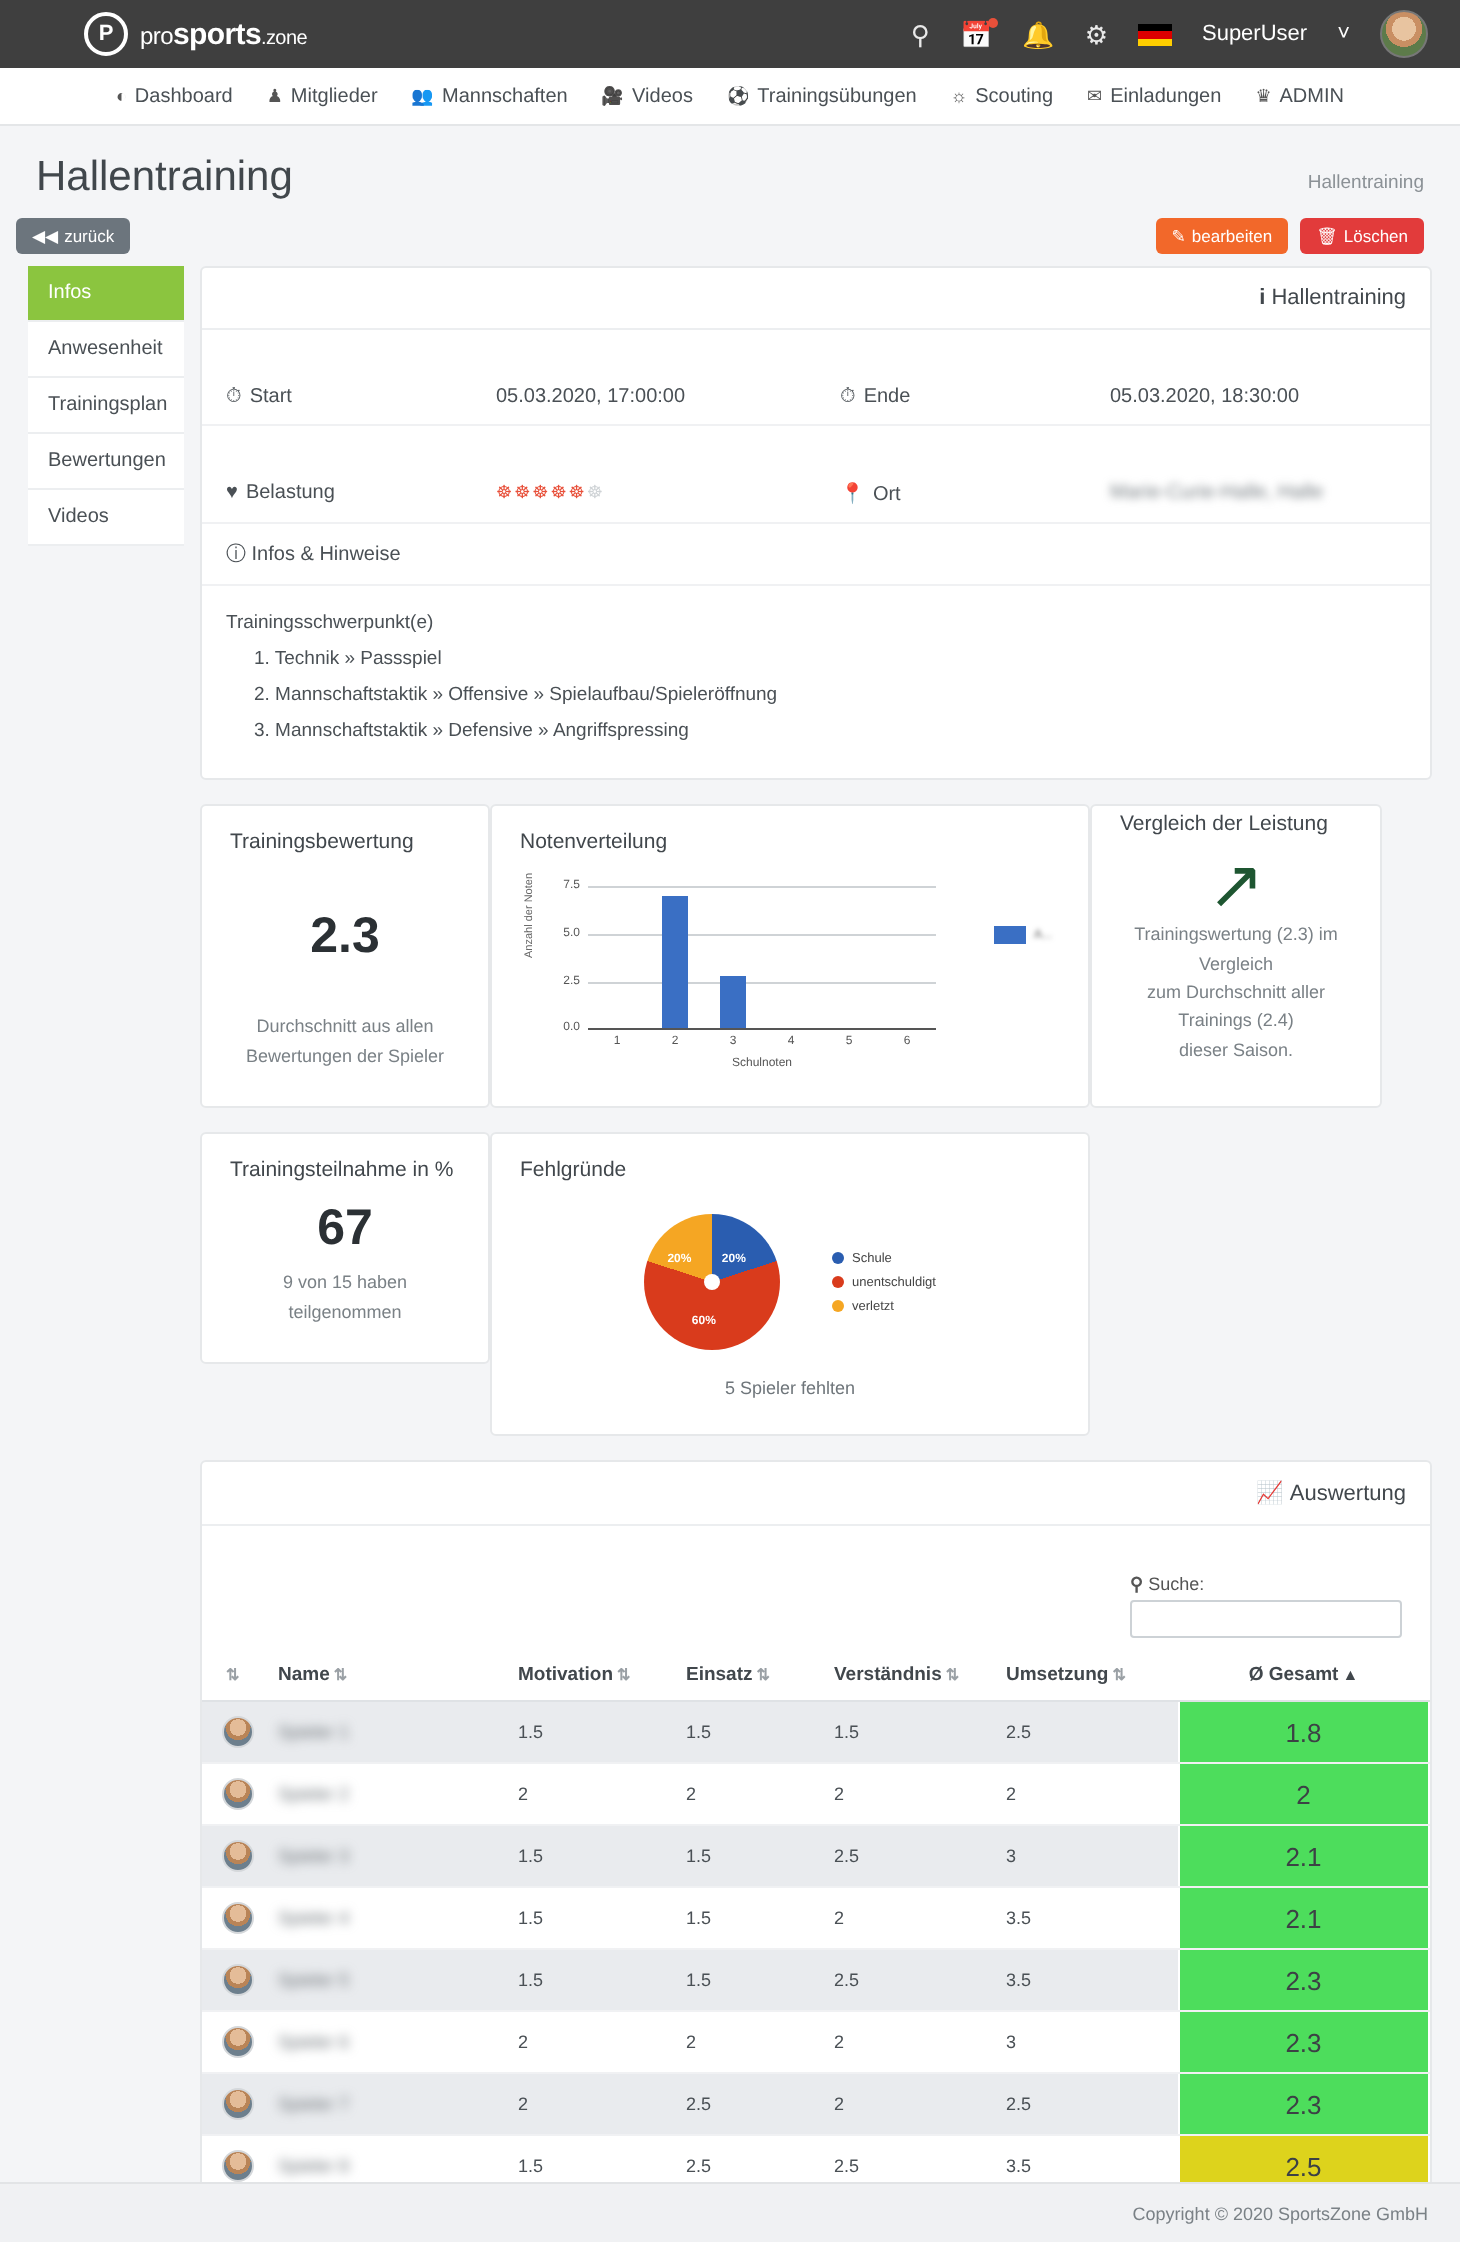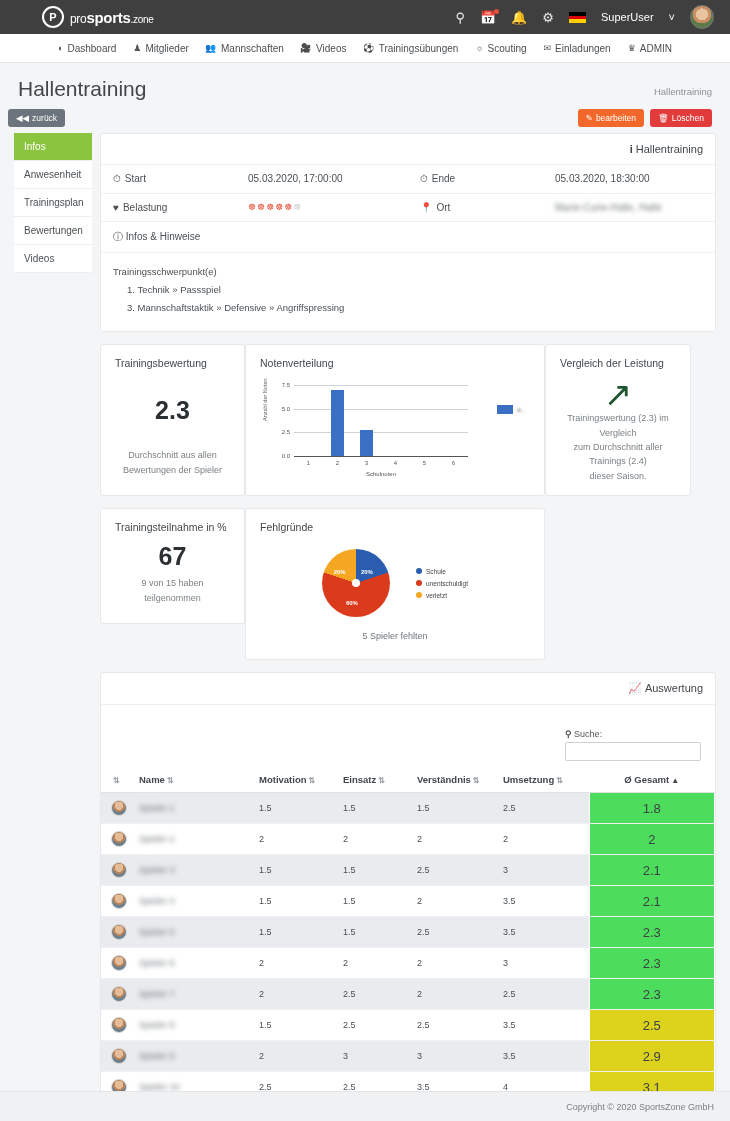--- a/index.html
+++ b/index.html
@@ -95,21 +95,21 @@
   .card-head {
     padding: 9px 12px; font-size: 11px; color: #41474c;
     border-bottom: 1px solid #eceef0;
     text-align: right;
   }
   .card-head .hi { font-weight: bold; margin-right: 3px; }
 
   .info-row {
     display: flex; border-bottom: 1px solid #f0f1f3; font-size: 10px;
   }
-  .info-cell { flex: 1; display: flex; padding: 8px 12px; }
+  .info-cell { flex: 1; display: flex; padding: 8px 12px; margin-top: 20px; }
   .info-label { width: 135px; color: #4a5055; }
   .info-label .li { margin-right: 4px; }
   .info-value { color: #4a5055; }
   .blur { filter: blur(2.2px); color: #7a8186; }
   .stars { color: #e8503a; letter-spacing: 1px; font-size: 9px; }
   .stars .off { color: #cfd3d6; }
   .info-single { padding: 8px 12px; font-size: 10px; border-bottom: 1px solid #f0f1f3; }
   .focus-block { padding: 10px 12px 14px 12px; font-size: 9.5px; line-height: 1.9; }
   .focus-block .fl { padding-left: 14px; }
 
@@ -119,21 +119,21 @@
     background: #fff; border: 1px solid #e6e8ea; border-radius: 3px;
     padding: 12px 14px; display: flex; flex-direction: column;
   }
   .stat-title { font-size: 10.5px; color: #41474c; margin-bottom: 4px; }
   .stat-big { font-size: 25px; font-weight: bold; color: #2b3034; text-align: center; }
   .stat-sub {
     font-size: 9px; color: #7a8186; text-align: center; line-height: 1.6;
   }
   .w-card1 { width: 145px; height: 152px; justify-content: space-between; padding-bottom: 18px; }
   .w-card2 { width: 300px; height: 152px; }
-  .w-card3 { width: 146px; height: 152px; justify-content: flex-start; padding-bottom: 30px; }
+  .w-card3 { width: 146px; height: 152px; justify-content: center; padding-bottom: 30px; }
   .w-card4 { width: 145px; height: 116px; justify-content: space-between; padding-bottom: 18px; }
   .w-card5 { width: 300px; height: 152px; }
 
   .arrow-up { text-align: center; color: #1e5631; font-size: 34px; line-height: 1; margin-top: 4px;}
 
   
   .barchart { position: relative; margin-top: 6px; height: 105px; }
   .bc-ylab {
     position: absolute; left: 2px; top: 42px;
     transform: rotate(-90deg); transform-origin: left top;
@@ -361,20 +361,21 @@
       </div>
 
       <div class="info-single">
         <span class="li">ⓘ</span>
         <span>Infos &amp; Hinweise</span>
       </div>
 
       <div class="focus-block">
         <div>Trainingsschwerpunkt(e)</div>
         <div class="fl">1. Technik » Passspiel</div>
+        <div class="fl">2. Mannschaftstaktik » Offensive » Spielaufbau/Spieleröffnung</div>
         <div class="fl">3. Mannschaftstaktik » Defensive » Angriffspressing</div>
       </div>
     </div>
 
     <div class="cards-row">
 
       <div class="stat-card w-card1">
         <div class="stat-title">Trainingsbewertung</div>
         <div class="stat-big">2.3</div>
         <div class="stat-sub">

